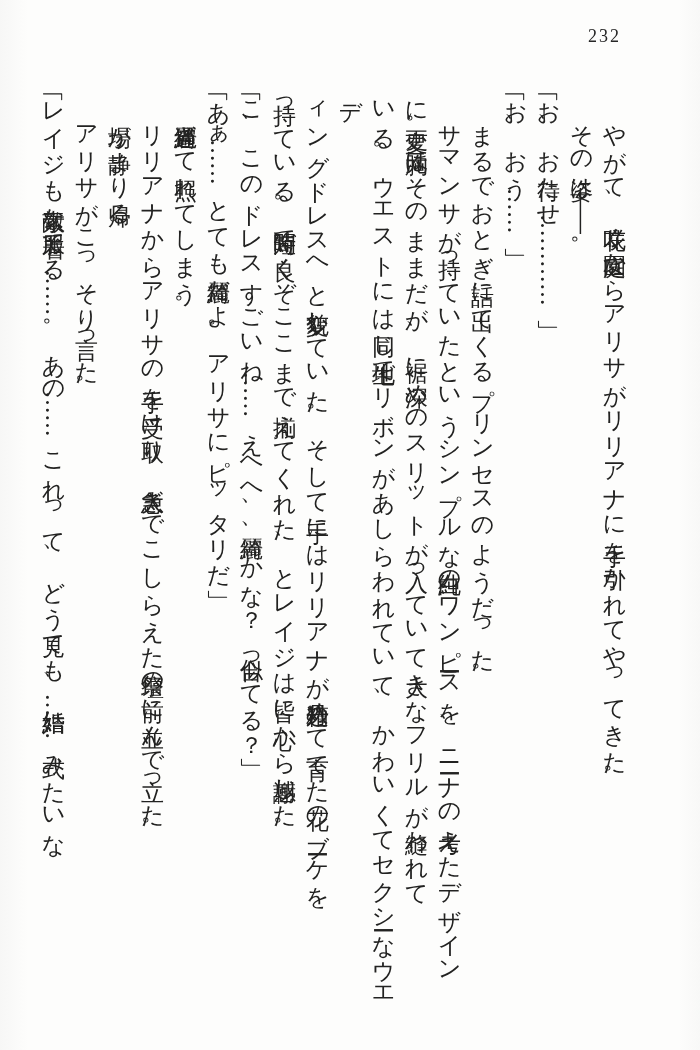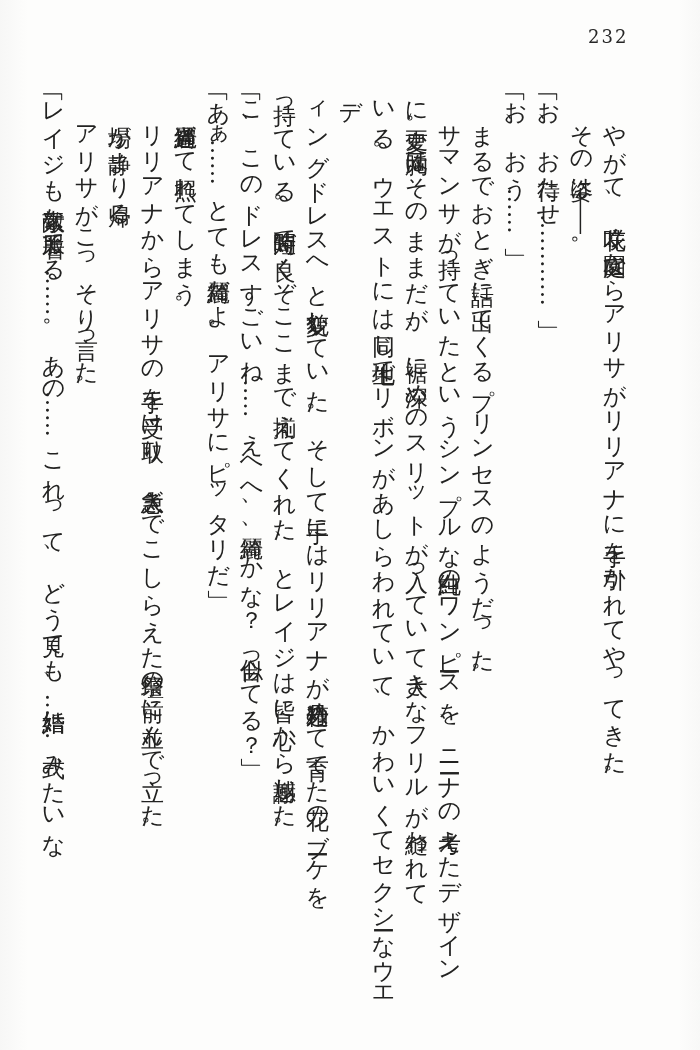--- a/index.html
+++ b/index.html
@@ -20,20 +20,21 @@
     background: linear-gradient(90deg, #f7f7f6 0%, #fdfdfc 4%, #fdfdfc 97%, #f8f8f7 100%);
   }
   .page-number {
     position: absolute;
     top: 26px;
     left: 588px;
     font-size: 18px;
     letter-spacing: 2px;
     color: #262626;
     font-weight: 500;
+    font-family: Liberation Serif, serif;
   }
   .text-block {
     position: absolute;
     top: 86px;
     right: 69px;
     height: 930px;
     width: 564px;
     writing-mode: vertical-rl;
     text-orientation: mixed;
     font-size: 23px;

